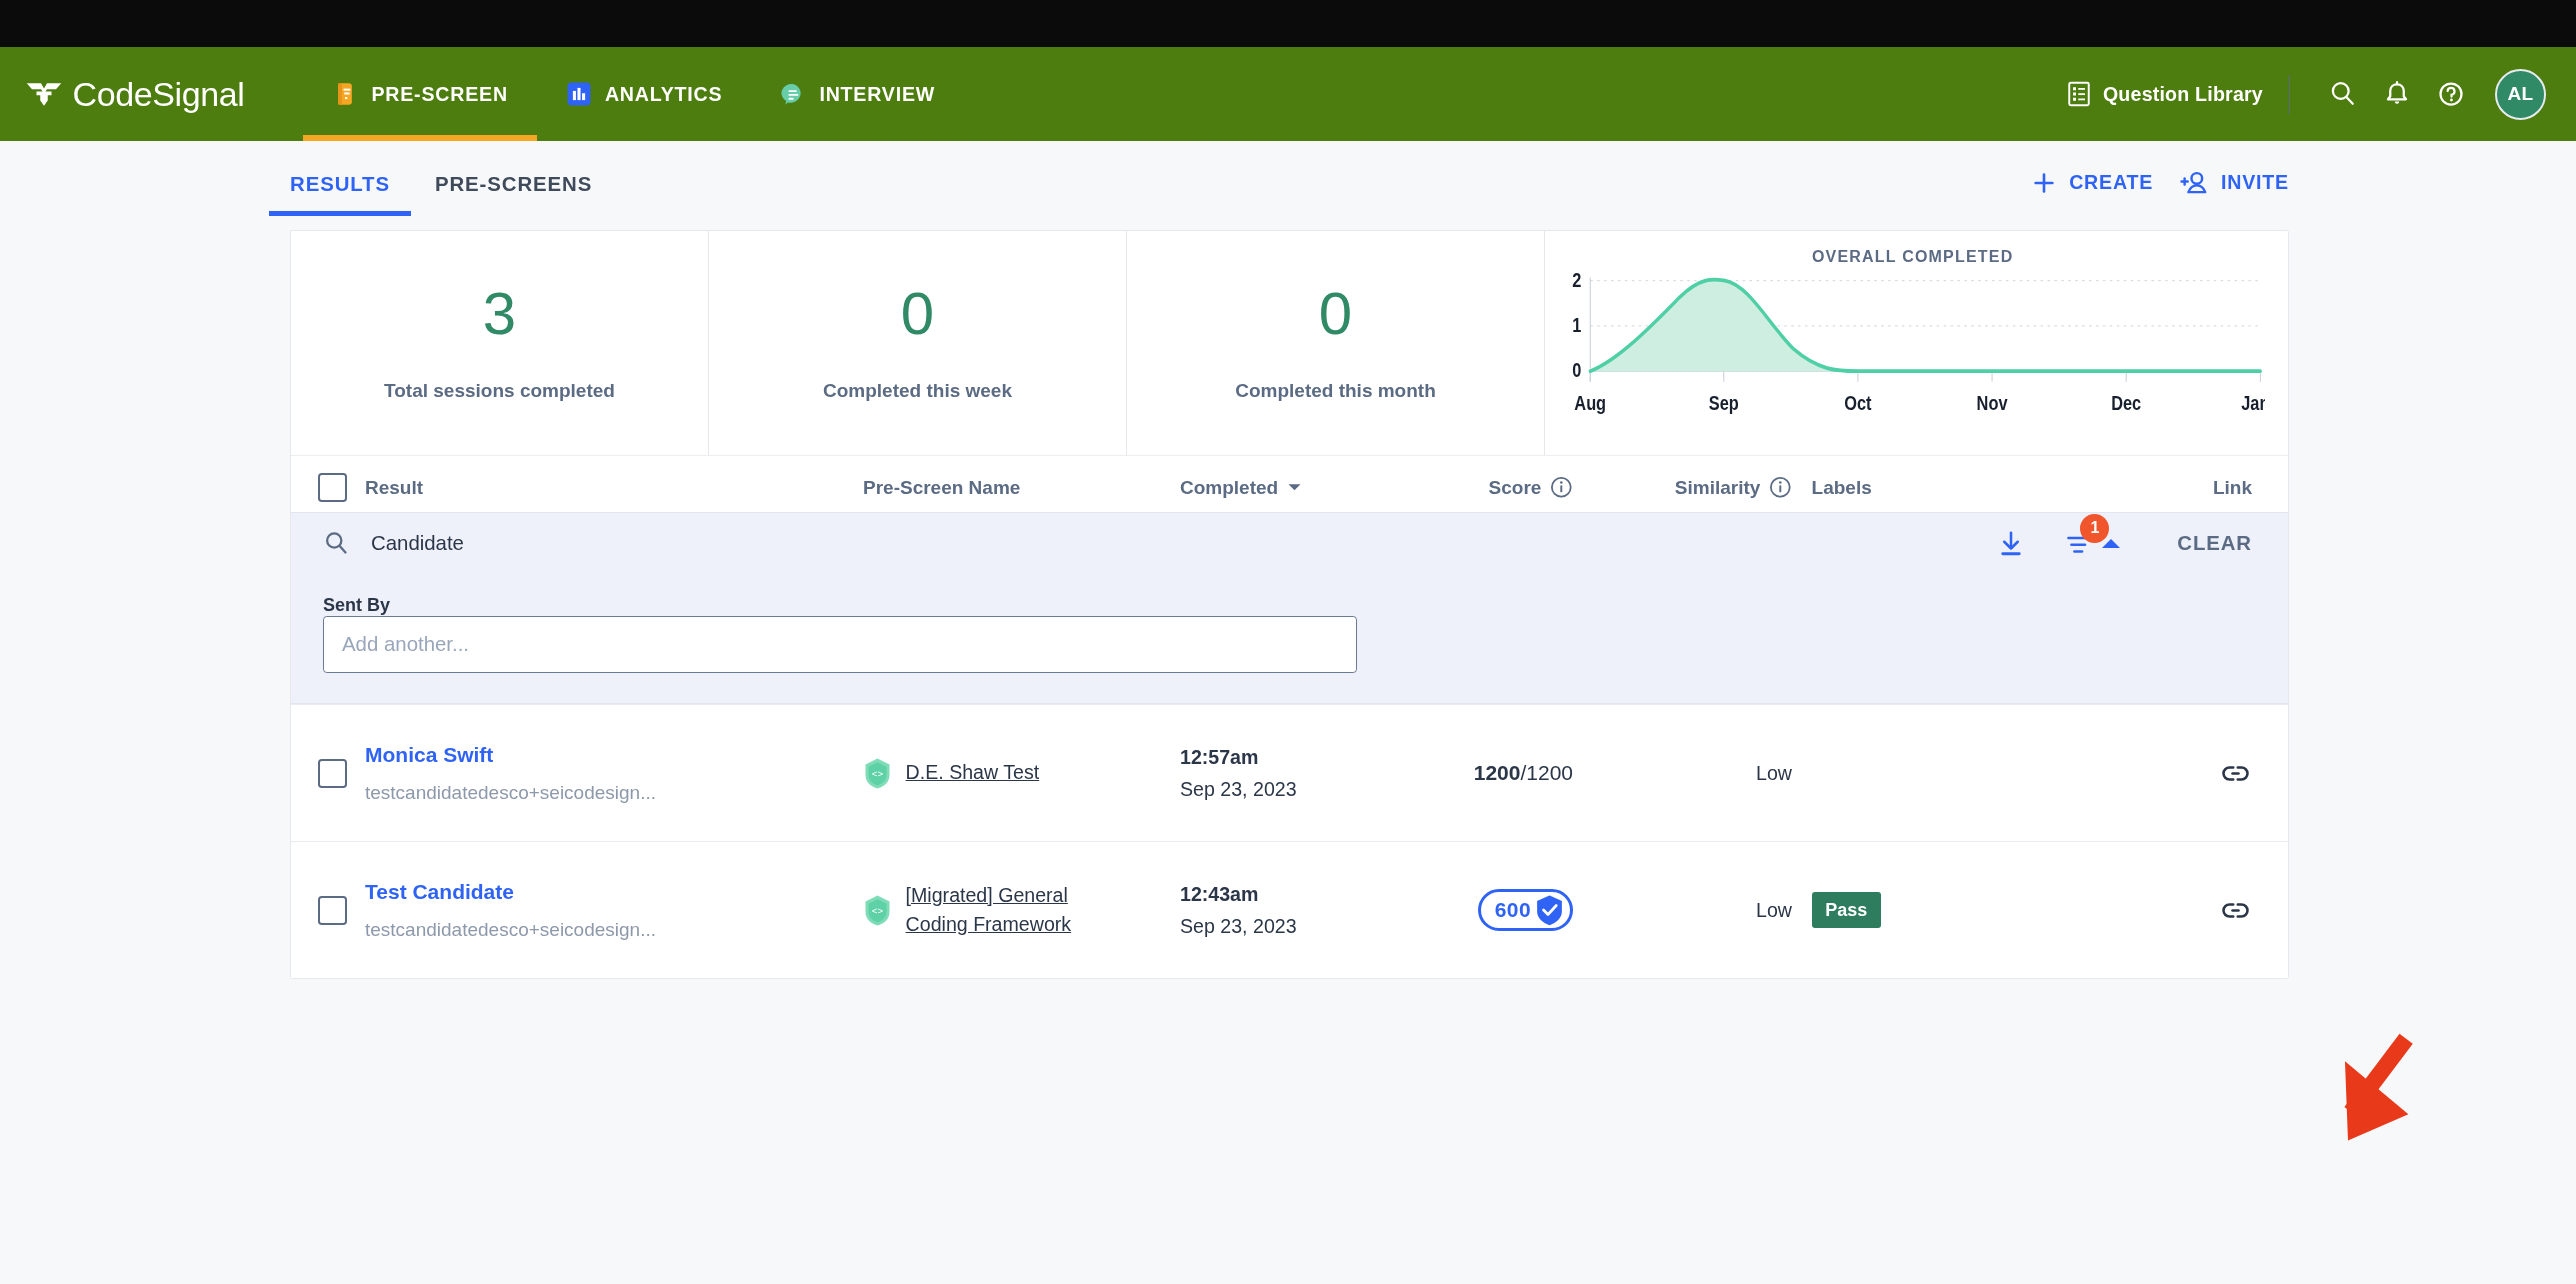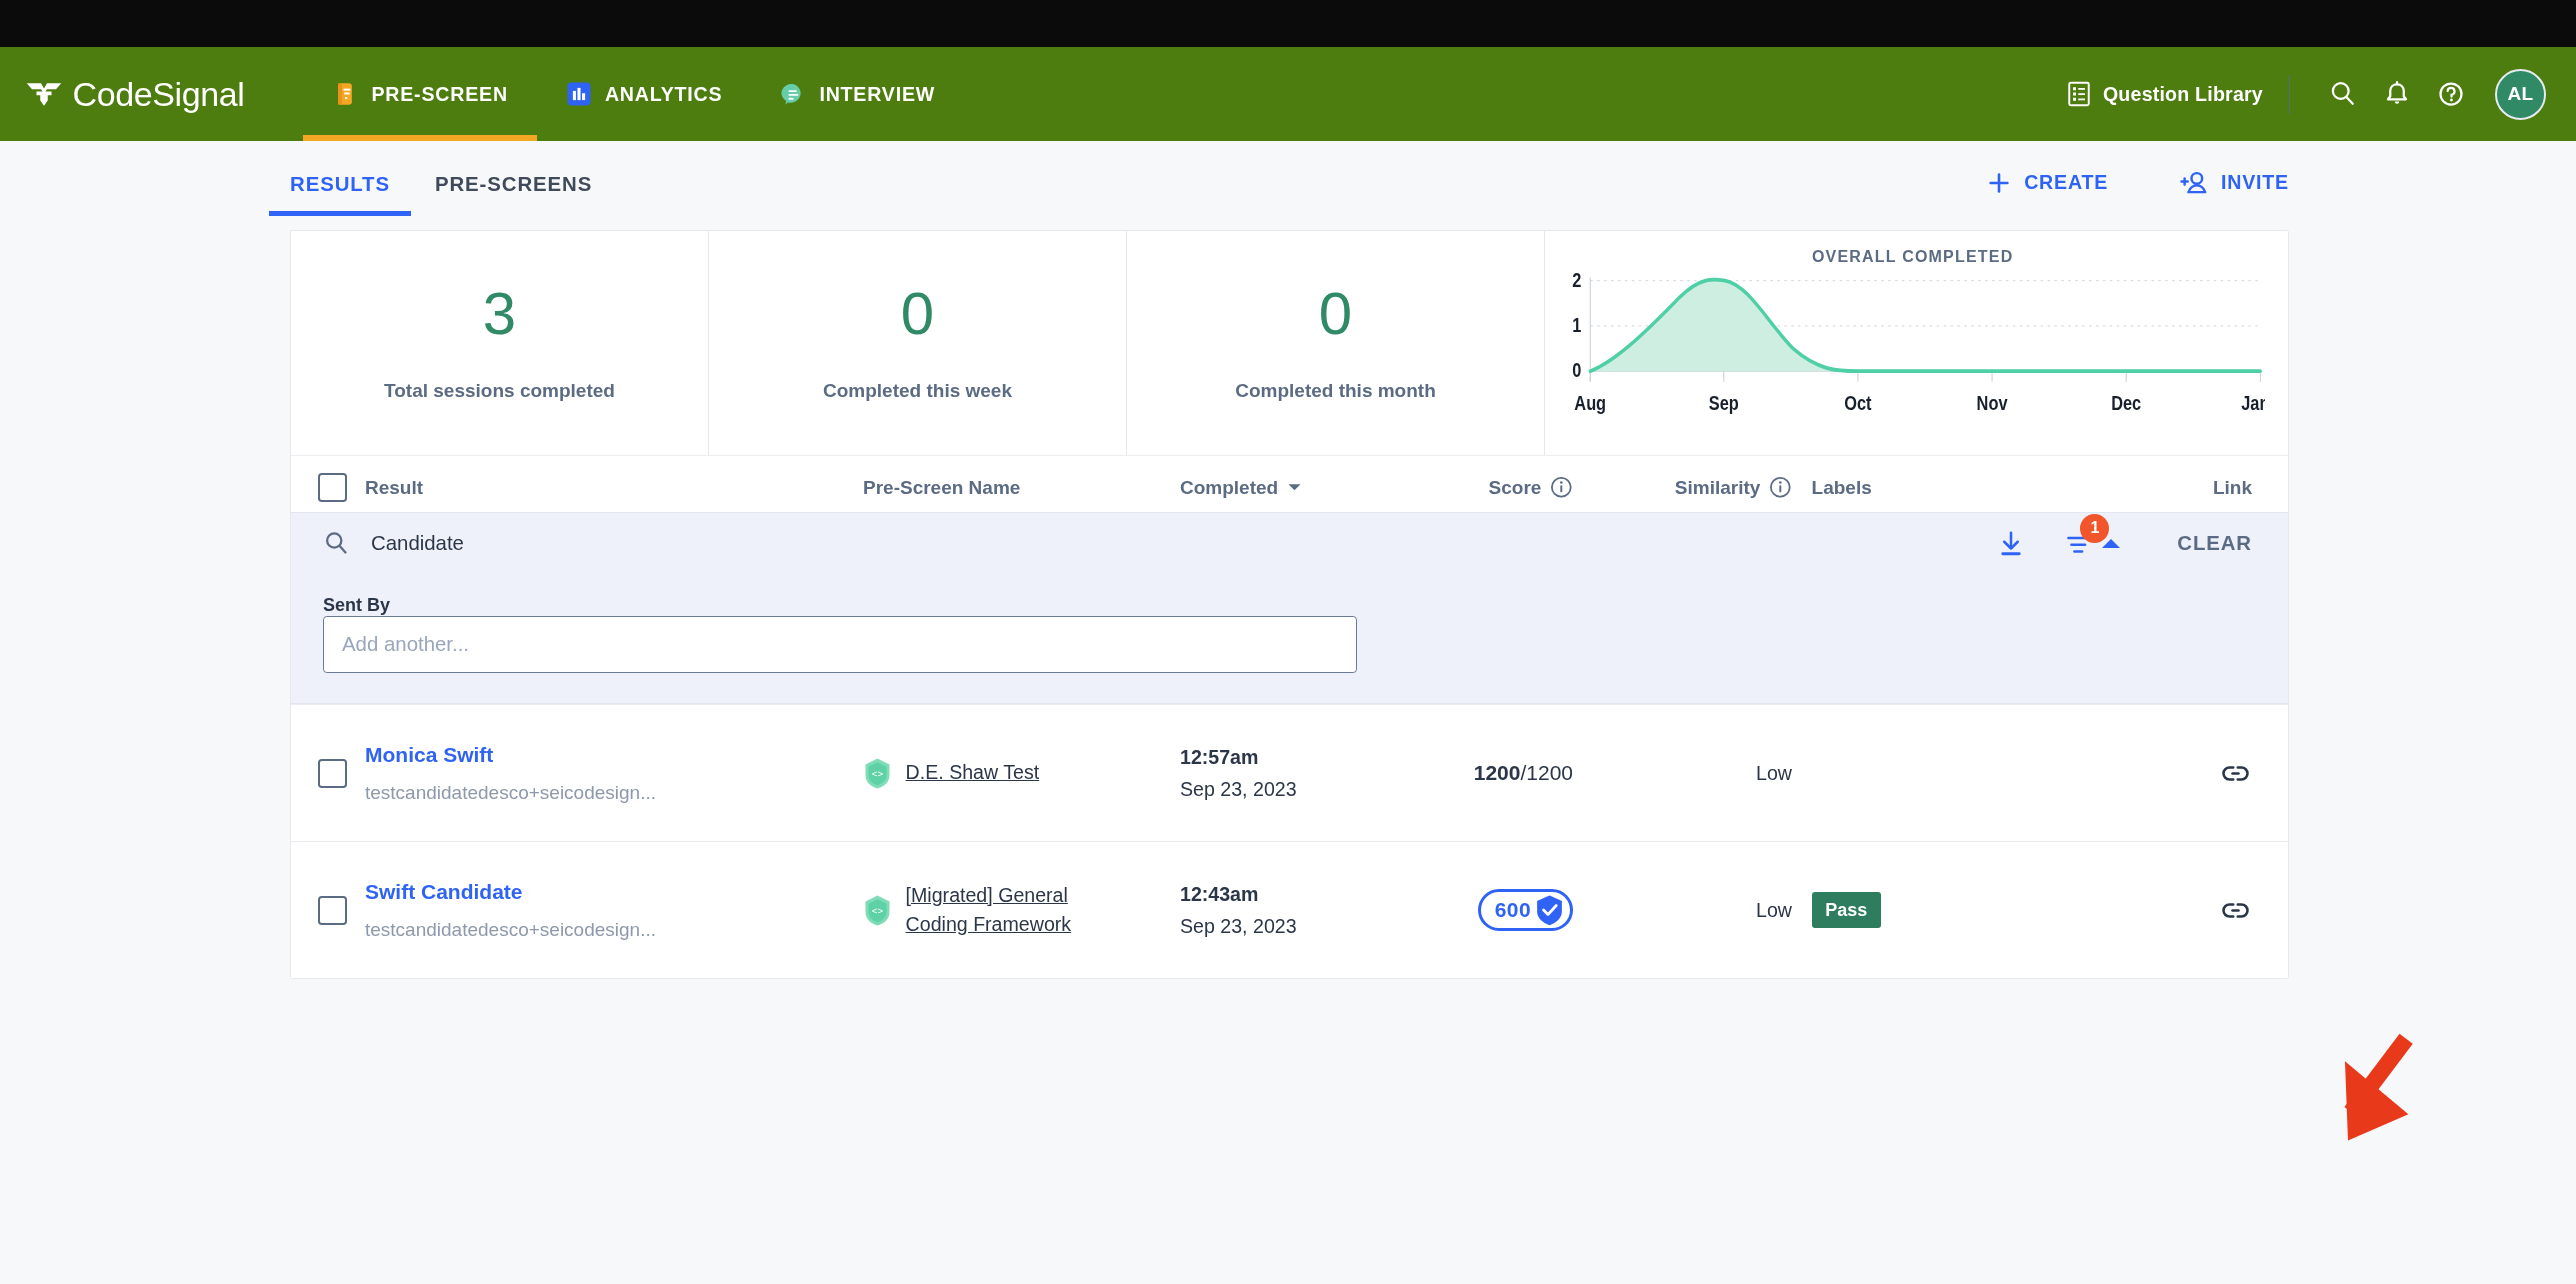--- a/index.html
+++ b/index.html
@@ -116,21 +116,21 @@
   }
   .tab.active { color: #2f63f5; }
   .tab.active::after {
     content: "";
     position: absolute;
     left: -21px; right: -21px; bottom: 0;
     height: 5.3px; background: #2f63f5;
   }
   .tabs-actions {
     margin-left: auto;
-    display: flex; align-items: center; gap: 69px;
+    display: flex; align-items: center; gap: 24px;
   }
   .action-btn {
     display: flex; align-items: center; gap: 12px;
     color: #2f63f5; font-size: 19.6px; font-weight: 700;
     letter-spacing: 0.8px; cursor: pointer;
   }
 
   
   .card {
     margin: 6px 287px 0 290px;
@@ -595,21 +595,21 @@
           <path d="M25 14 h5 a8 8 0 0 1 0 16 h-5" fill="none" stroke="#2b3648" stroke-width="3.4" stroke-linecap="round"></path>
         </svg>
       </div>
     </div>
 
     <div class="row">
       <div class="col-check">
         <div class="cb"></div>
       </div>
       <div class="col-result">
-        <div class="cand-name">Swift Candidate</div>
+        <div class="cand-name">Test Candidate</div>
         <div class="cand-email">testcandidatedesco+seicodesign...</div>
       </div>
       <div class="col-name ps-cell">
         <svg width="29" height="33" viewBox="0 0 38 44">
           <path d="M19 2 L35 10 L35 24 C35 34 27 40 19 42 C11 40 3 34 3 24 L3 10 Z" fill="#7fdcb7"></path>
           <path d="M19 7 L31 13 L31 24 C31 31 25 36 19 38 C13 36 7 31 7 24 L7 13 Z" fill="#5fd1a6"></path>
           <text x="19" y="27" text-anchor="middle" font-family="Liberation Sans" font-size="13" fill="#ffffff">&lt;&gt;</text>
         </svg>
         <span class="ps-link" style="max-width:189px;display:inline-block;">[Migrated] General Coding Framework</span>
       </div>

